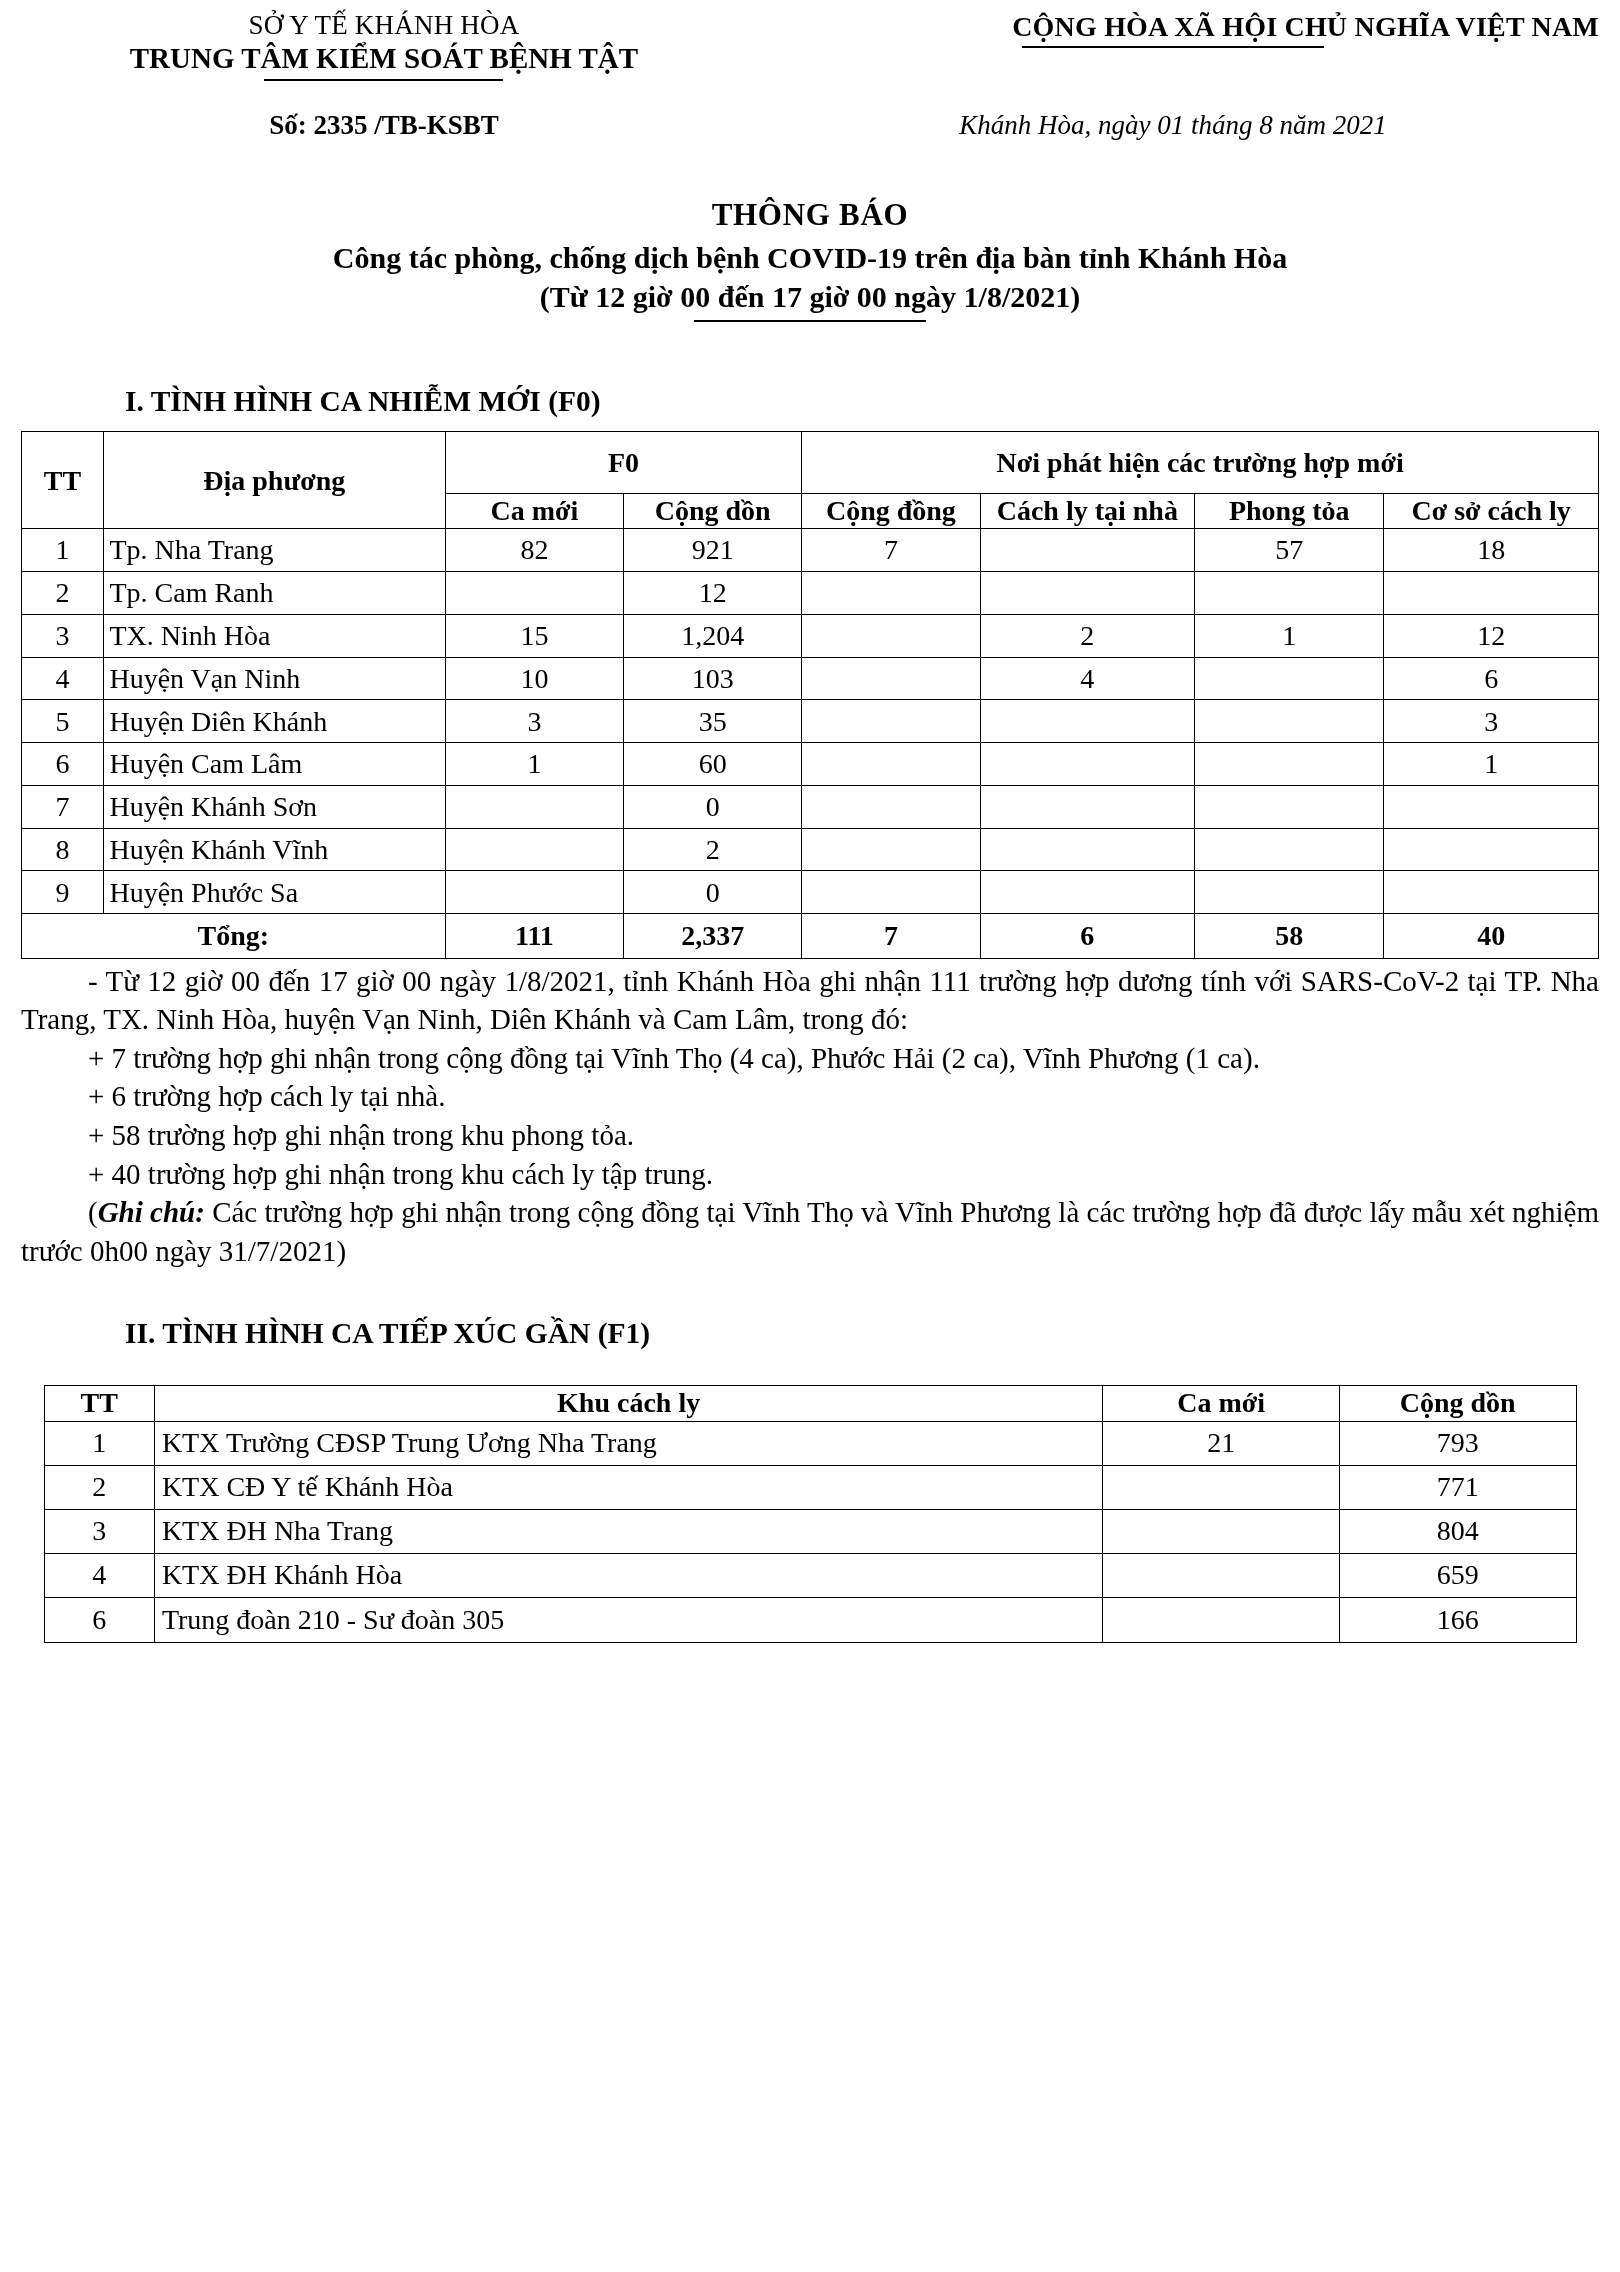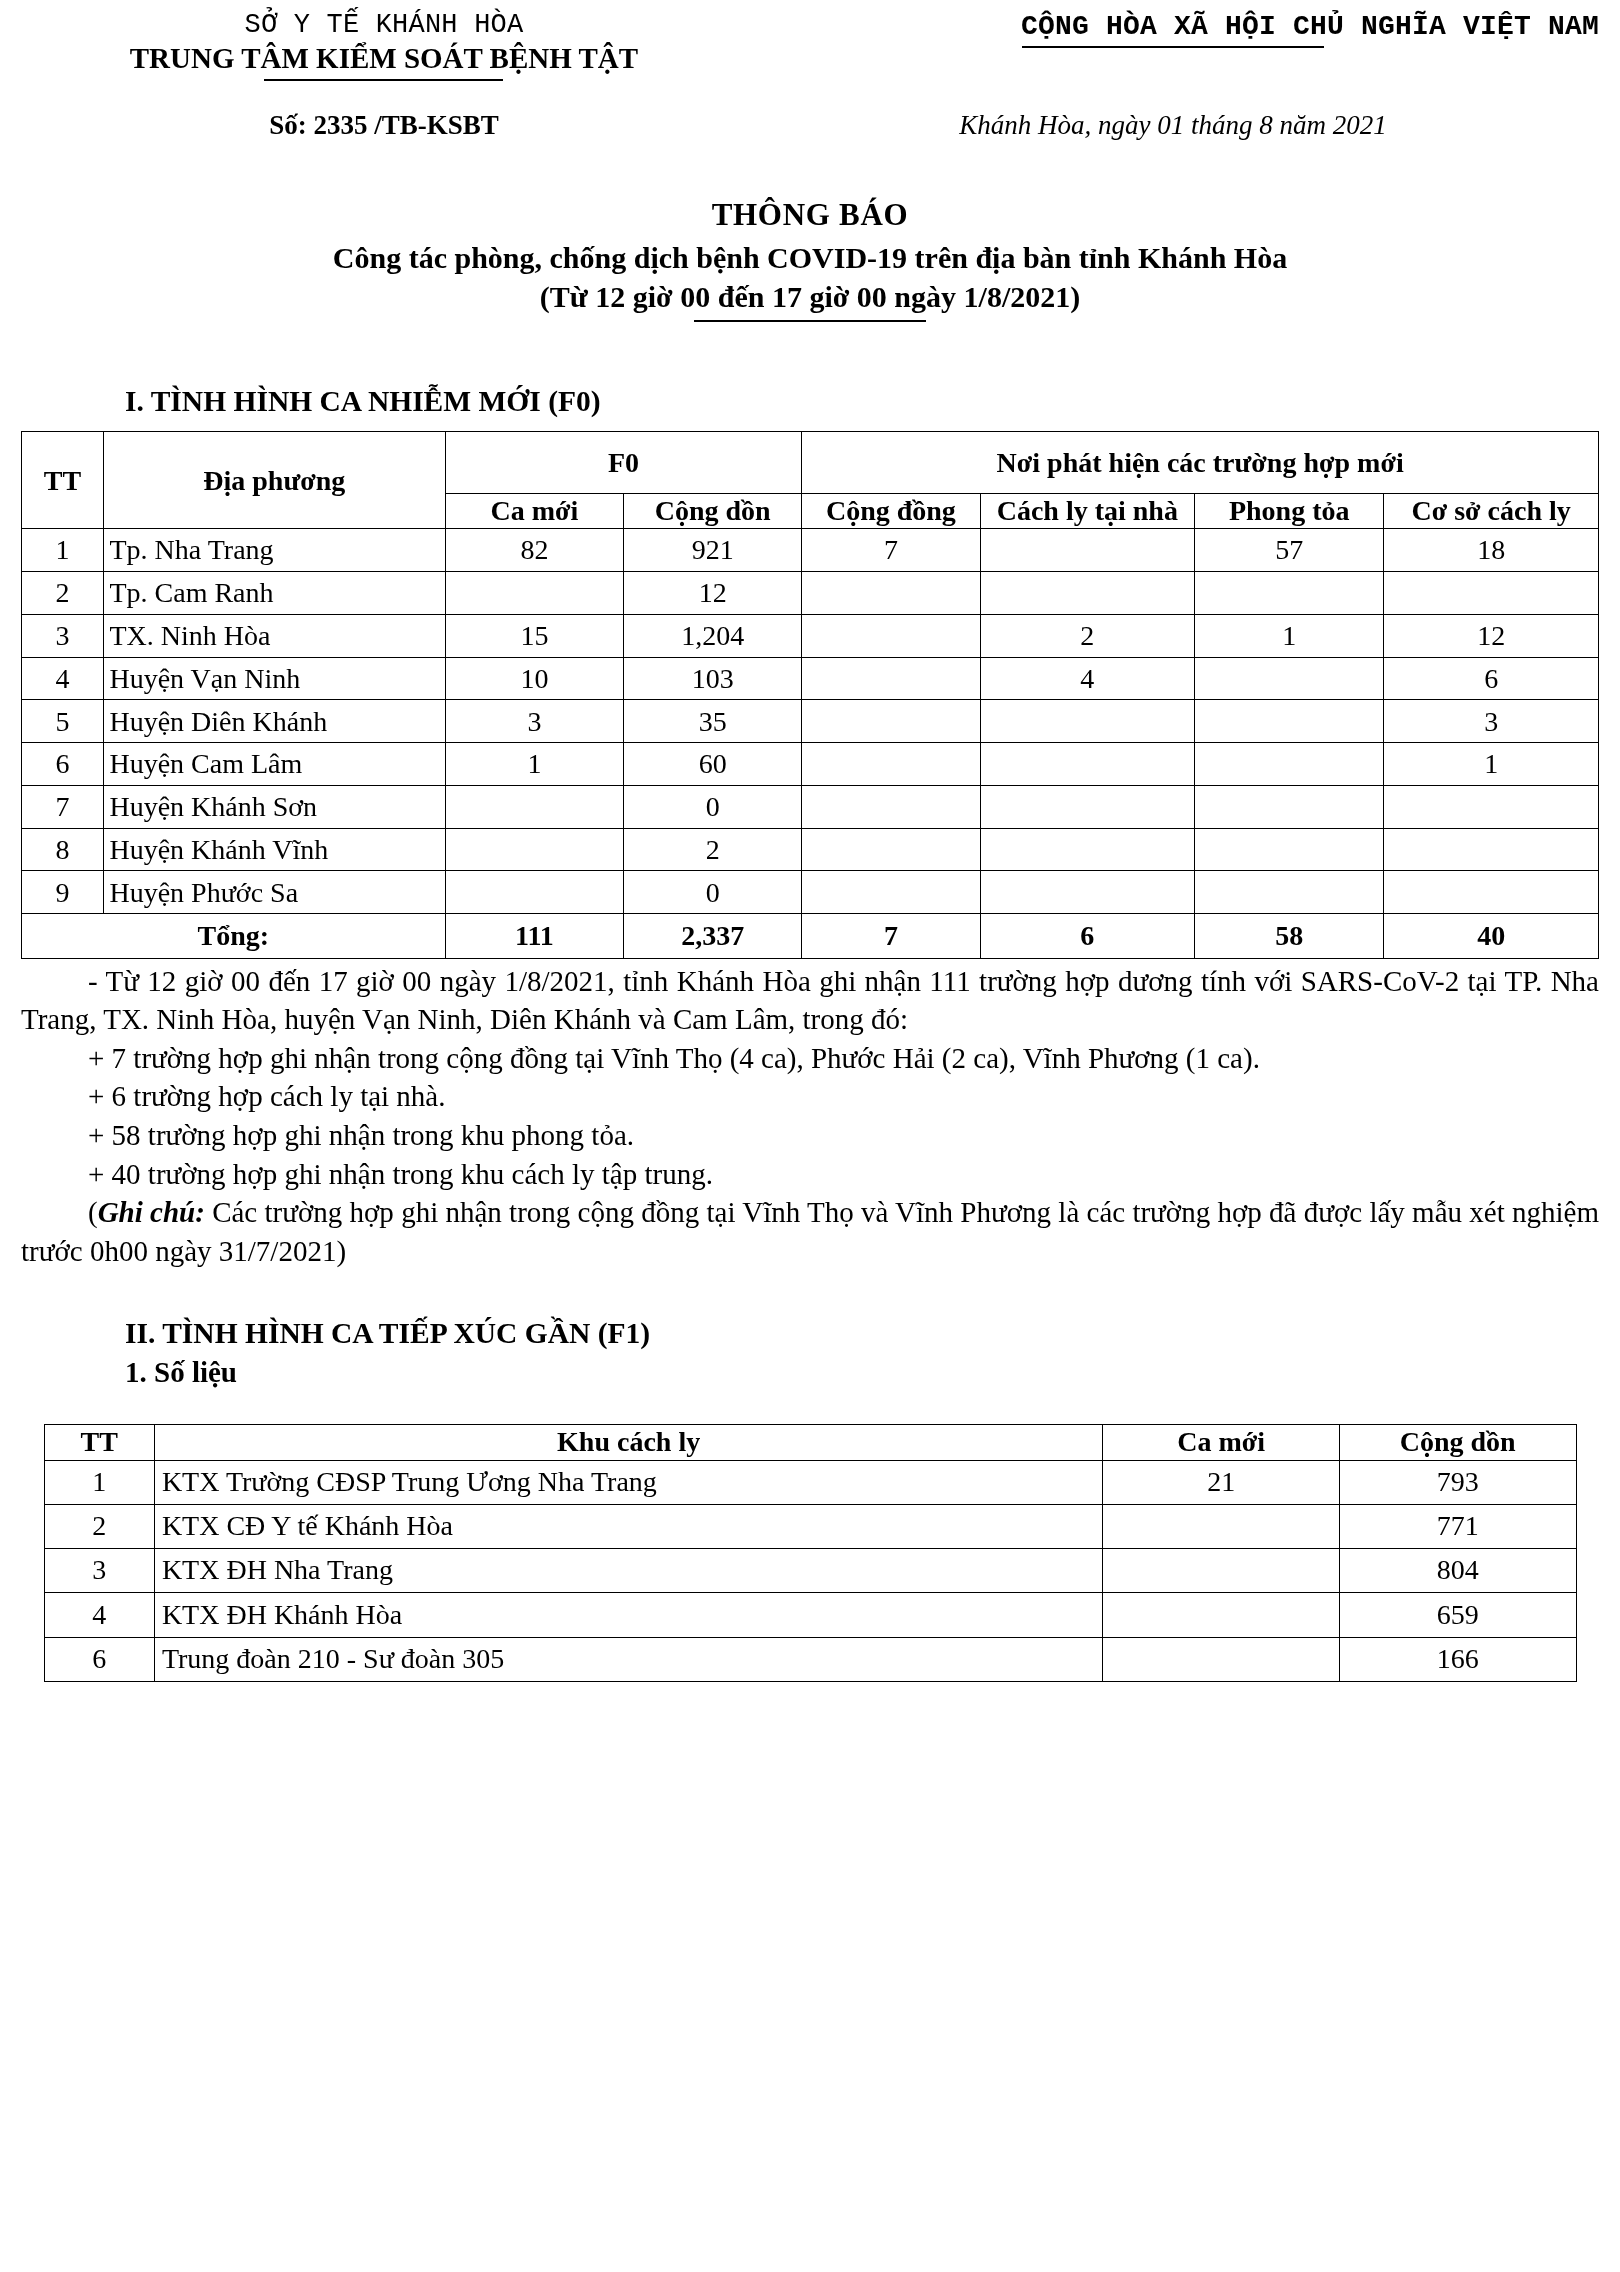--- a/index.html
+++ b/index.html
@@ -34,21 +34,20 @@
   }
   .hdr-right {
     width: 54%;
     text-align: right;
   }
   .hdr-line1 {
     font-size: 27px;
     letter-spacing: 0.2px;
     line-height: 1.18;
     white-space: nowrap;
-    font-family: Liberation Mono, monospace;
   }
   .hdr-line2 {
     font-size: 29px;
     font-weight: bold;
     line-height: 1.15;
     white-space: nowrap;
   }
   .hdr-right .hdr-line1 {
     font-weight: bold;
     font-size: 28px;
@@ -354,21 +353,20 @@
   <div class="body-text para-block">
     <p>- Từ 12 giờ 00 đến 17 giờ 00 ngày 1/8/2021, tỉnh Khánh Hòa ghi nhận  111 trường hợp dương tính với SARS-CoV-2 tại TP. Nha Trang, TX. Ninh Hòa, huyện Vạn Ninh, Diên Khánh và Cam Lâm, trong đó:</p>
     <p>+ 7 trường hợp ghi nhận trong cộng đồng tại Vĩnh Thọ (4 ca), Phước Hải (2 ca), Vĩnh Phương (1 ca).</p>
     <p>+ 6 trường hợp cách ly tại nhà.</p>
     <p>+ 58 trường hợp ghi nhận trong khu phong tỏa.</p>
     <p>+ 40 trường hợp ghi nhận trong khu cách ly tập trung.</p>
     <p><span>(</span><span class="bold-i">Ghi chú:</span><span> Các trường hợp ghi nhận trong cộng đồng tại Vĩnh Thọ và Vĩnh Phương là các trường hợp đã được lấy mẫu xét nghiệm trước 0h00 ngày 31/7/2021)</span></p>
   </div>
 
   <div class="section-head">II. TÌNH HÌNH CA TIẾP XÚC GẦN (F1)</div>
-  <div class="subsection-head">1.  Số liệu</div>
 
   <div class="t2-wrap">
     <table class="t2">
       <colgroup>
         <col class="k-tt">
           <col class="k-zone">
           <col class="k-new">
           <col class="k-cum">
       </colgroup>
       <thead>

